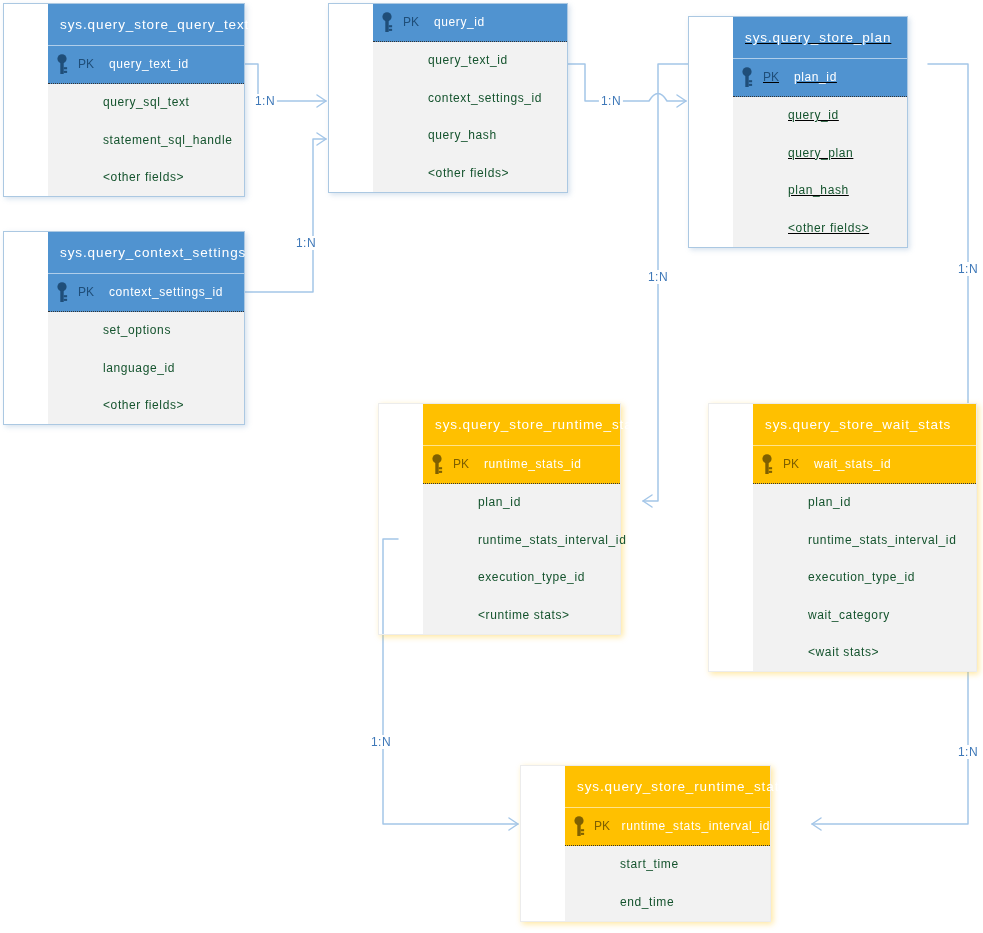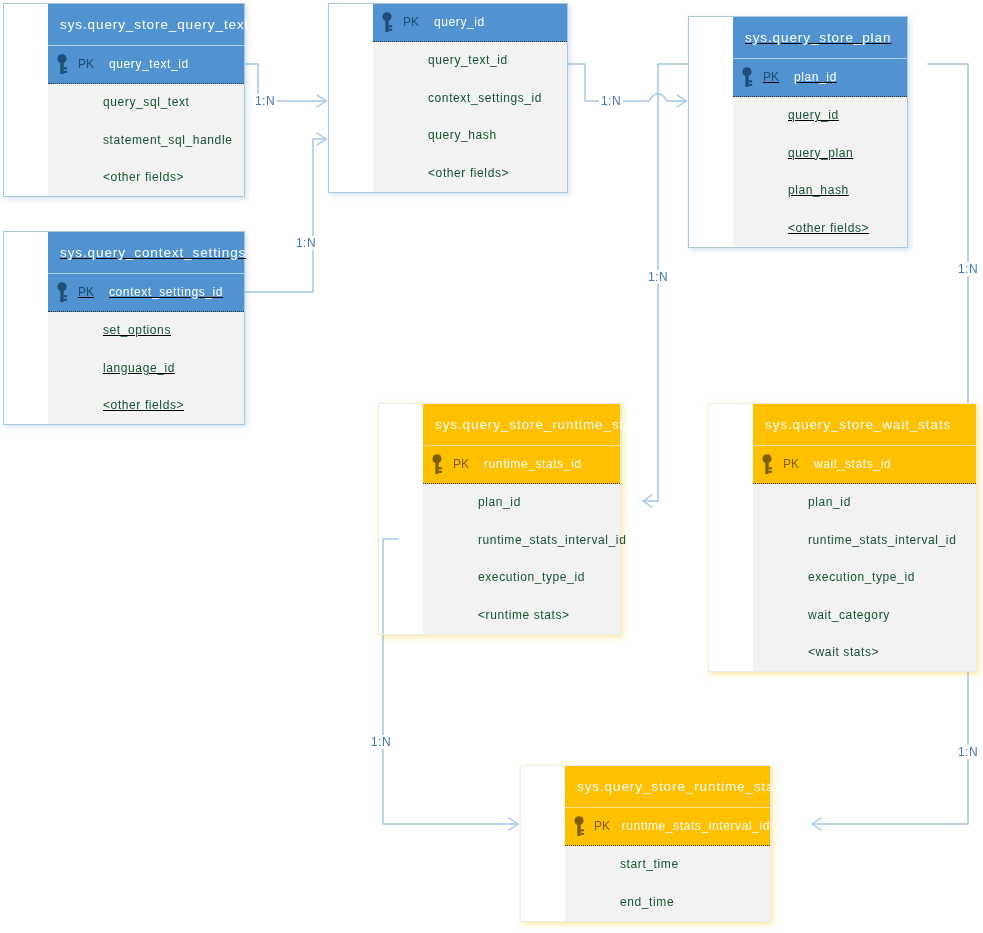--- a/index.html
+++ b/index.html
@@ -139,21 +139,21 @@
       </span>
       <span class="pk-label">PK</span>
       <span class="pk-field">plan_id</span>
     </div>
     <div class="tbl-row">query_id</div>
     <div class="tbl-row">query_plan</div>
     <div class="tbl-row">plan_hash</div>
     <div class="tbl-row">&lt;other fields&gt;</div>
   </div>
 
-  <div class="tbl theme-blue" style="left:3px; top:231px; width:242px;text-decoration:underline;">
+  <div class="tbl theme-blue" style="left:3px; top:231px; width:242px;">
     <div class="tbl-header">sys.query_context_settings</div>
     <div class="pk-row">
       <span class="key-wrap">
         <svg width="13" height="21" viewBox="0 0 13 21" fill="currentColor">
             <circle cx="6" cy="4.8" r="4.6"></circle>
             <rect x="4.3" y="8" width="3.4" height="12"></rect>
             <rect x="7.7" y="13.2" width="3.4" height="2.1"></rect>
             <rect x="7.7" y="16.8" width="3.4" height="2.1"></rect>
           </svg>
       </span>

